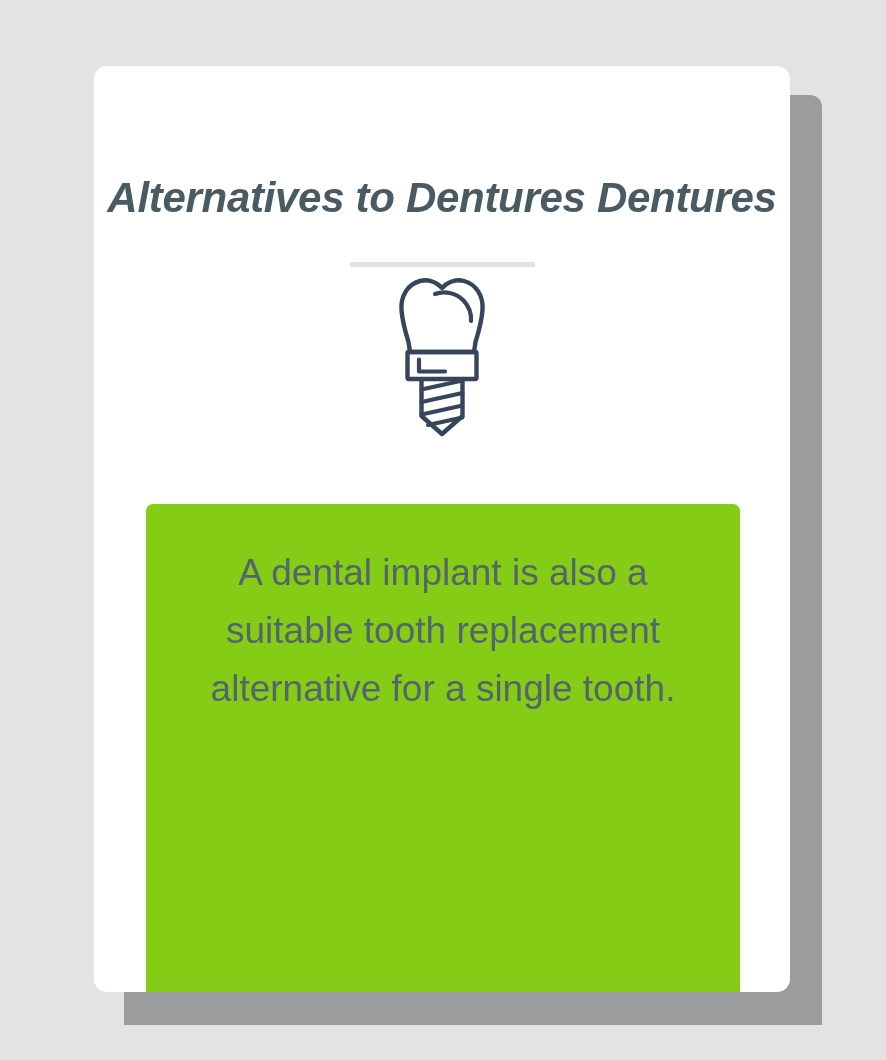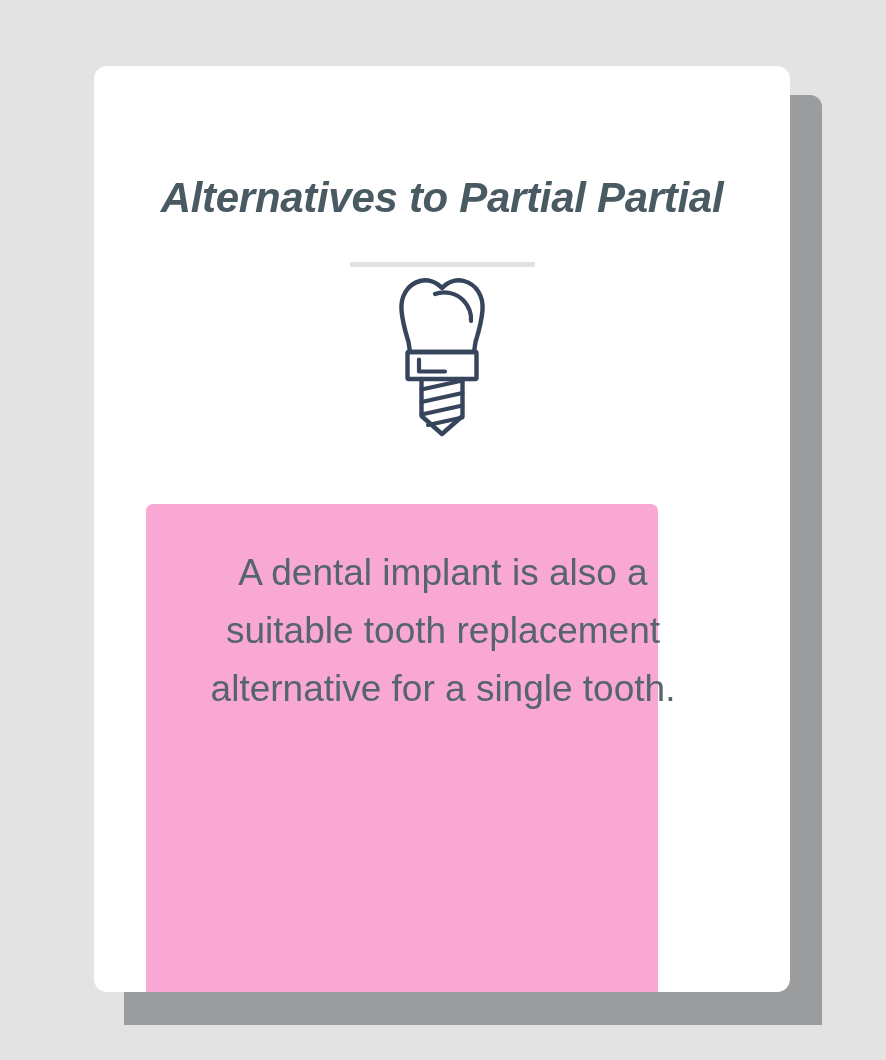--- a/index.html
+++ b/index.html
@@ -78,23 +78,23 @@
   .icon-wrap svg {
     display: block;
     width: 100%;
     height: 100%;
   }
 
   .body-panel {
     position: absolute;
     left: 52px;
     top: 438px;
-    width: 512px;
+    width: 594px;
     height: 488px;
-    background: #f9a8d4;
+    background: #84cc16;
     border-radius: 7px 7px 0 0;
   }
 
   .body-text {
     position: absolute;
     left: 30px;
     top: 40px;
     width: 534px;
     text-align: center;
     font-size: 37px;
@@ -105,21 +105,21 @@
 </style>
 </head>
 <body>
 
 <div class="slide">
 
   <div class="card-shadow"></div>
 
   <div class="card">
 
-    <div class="card-title">Alternatives to Partial Partial</div>
+    <div class="card-title">Alternatives to Dentures Dentures</div>
 
     <div class="title-divider"></div>
 
     <div class="icon-wrap">
       <svg viewBox="0 0 100 170" xmlns="http://www.w3.org/2000/svg" fill="none" stroke="#37455c" stroke-width="4.4" stroke-linecap="round" stroke-linejoin="round">
 
         <path d="M50 14
                  C 44 7.5, 35.5 5, 28 7
                  C 15.5 10.5, 8.5 22, 9.5 36
                  C 10.3 48, 13.5 58, 16.5 68

